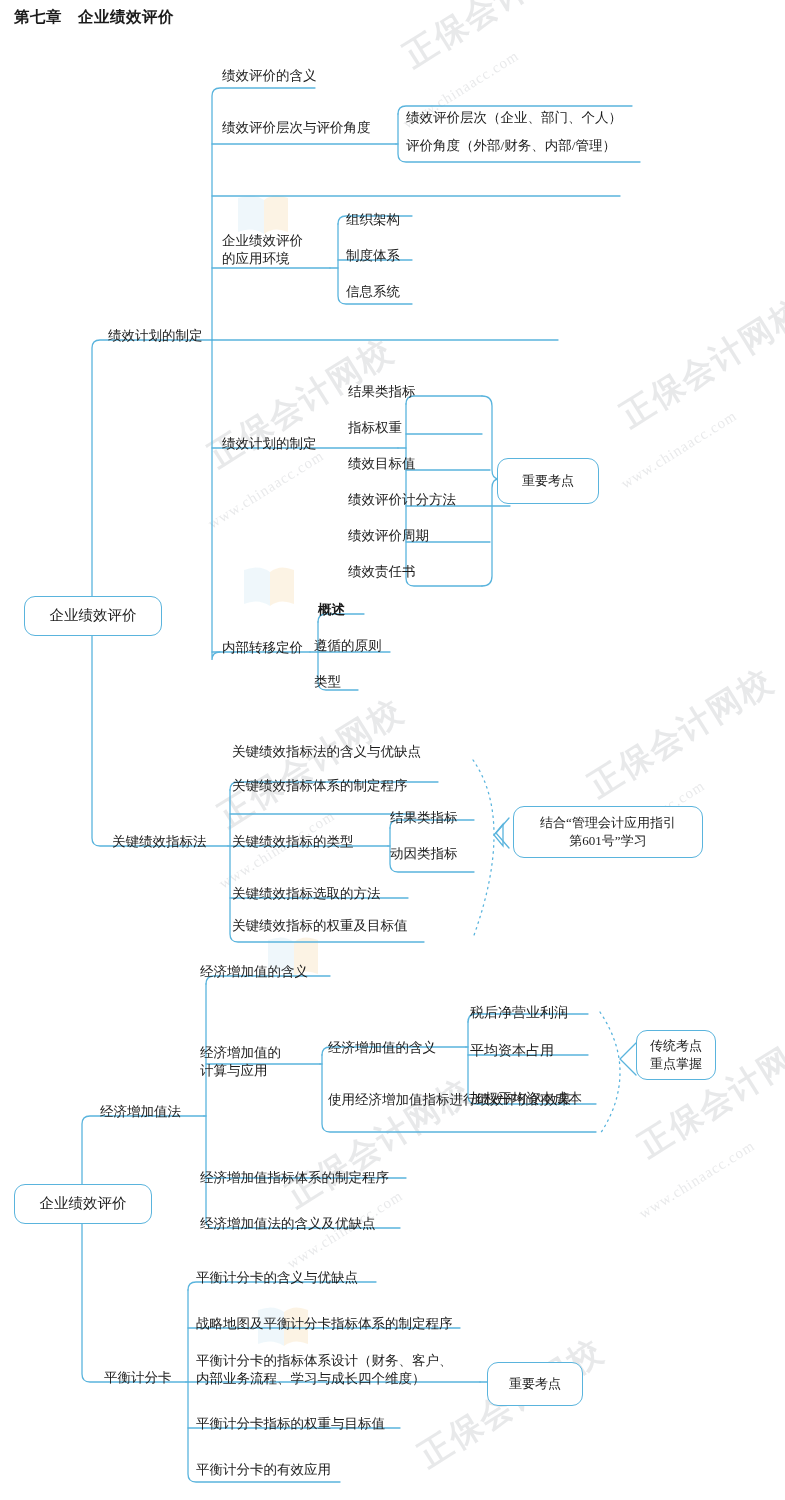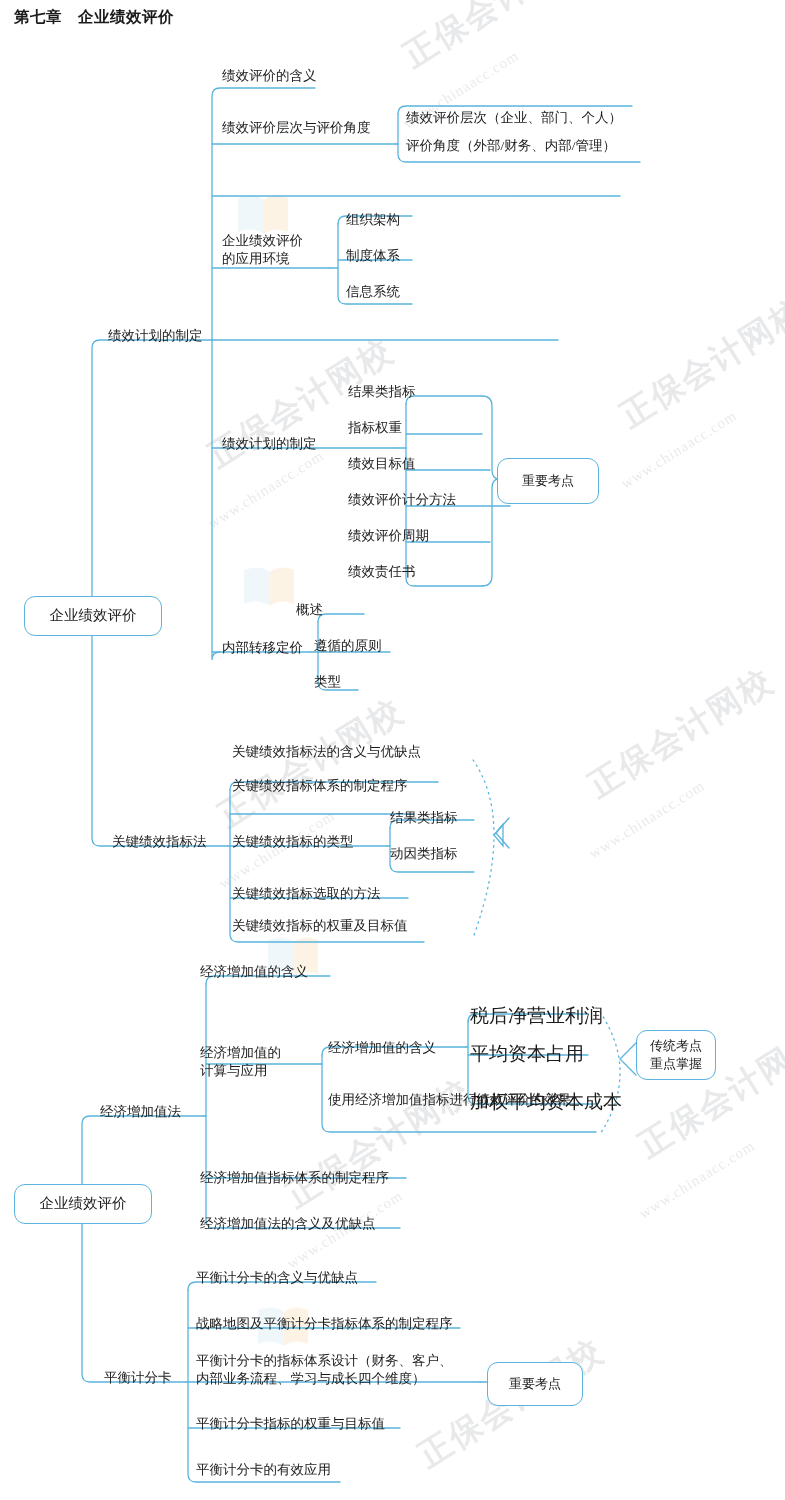--- a/index.html
+++ b/index.html
@@ -33,21 +33,21 @@
     font-size:14.5px;text-align:center;
   }
   .n-callout{
     display:flex;align-items:center;justify-content:center;
     border:1.3px solid #5ab4dd;border-radius:11px;background:#fff;
     font-size:13px;text-align:center;line-height:1.35;
   }
   .n-l1{font-size:13.5px;}
   .n-l2{font-size:13.5px;}
   .n-l3{font-size:13.5px;}
-  .n-l4{font-size:19px;}
+  .n-l4{font-size:14px;}
   .two-line{line-height:1.35;}
 </style>
 </head>
 <body>
 
 <div id="stage">
 
   <div class="wm-layer">
     <div class="wm t1" style="left:395px;top:40px;transform:rotate(-32deg);">正保会计网校</div>
     <div class="wm t2" style="left:400px;top:118px;transform:rotate(-32deg);">www.chinaacc.com</div>
@@ -208,34 +208,36 @@
   <div class="node n-l2" style="left:222px;top:436px;">绩效计划的制定</div>
   <div class="node n-l3" style="left:348px;top:384px;">结果类指标</div>
   <div class="node n-l3" style="left:348px;top:420px;">指标权重</div>
   <div class="node n-l3" style="left:348px;top:456px;">绩效目标值</div>
   <div class="node n-l3" style="left:348px;top:492px;">绩效评价计分方法</div>
   <div class="node n-l3" style="left:348px;top:528px;">绩效评价周期</div>
   <div class="node n-l3" style="left:348px;top:564px;">绩效责任书</div>
   <div class="node n-callout" style="left:497px;top:458px;width:100px;height:44px;">重要考点</div>
 
   <div class="node n-l2" style="left:222px;top:640px;">内部转移定价</div>
-  <div class="node n-l3" style="left:296px;top:602px;">概述</div>
+  <div class="node n-l3" style="left:318px;top:602px;font-weight:bold;">概述</div>
   <div class="node n-l3" style="left:314px;top:638px;">遵循的原则</div>
   <div class="node n-l3" style="left:314px;top:674px;">类型</div>
 
   <div class="node n-l1" style="left:112px;top:834px;">关键绩效指标法</div>
 
   <div class="node n-l2" style="left:232px;top:744px;">关键绩效指标法的含义与优缺点</div>
   <div class="node n-l2" style="left:232px;top:778px;">关键绩效指标体系的制定程序</div>
   <div class="node n-l2" style="left:232px;top:834px;">关键绩效指标的类型</div>
   <div class="node n-l3" style="left:390px;top:810px;">结果类指标</div>
   <div class="node n-l3" style="left:390px;top:846px;">动因类指标</div>
   <div class="node n-l2" style="left:232px;top:886px;">关键绩效指标选取的方法</div>
   <div class="node n-l2" style="left:232px;top:918px;">关键绩效指标的权重及目标值</div>
 
+  <div class="node n-callout" style="left:513px;top:806px;width:188px;height:50px;">结合“管理会计应用指引
+第601号”学习</div>
 
   <div class="node n-l1" style="left:100px;top:1104px;">经济增加值法</div>
 
   <div class="node n-l2" style="left:200px;top:964px;">经济增加值的含义</div>
 
   <div class="node n-l2 two-line" style="left:200px;top:1044px;">经济增加值的
 计算与应用</div>
 
   <div class="node n-l3" style="left:328px;top:1040px;">经济增加值的含义</div>
   <div class="node n-l4" style="left:470px;top:1004px;">税后净营业利润</div>

